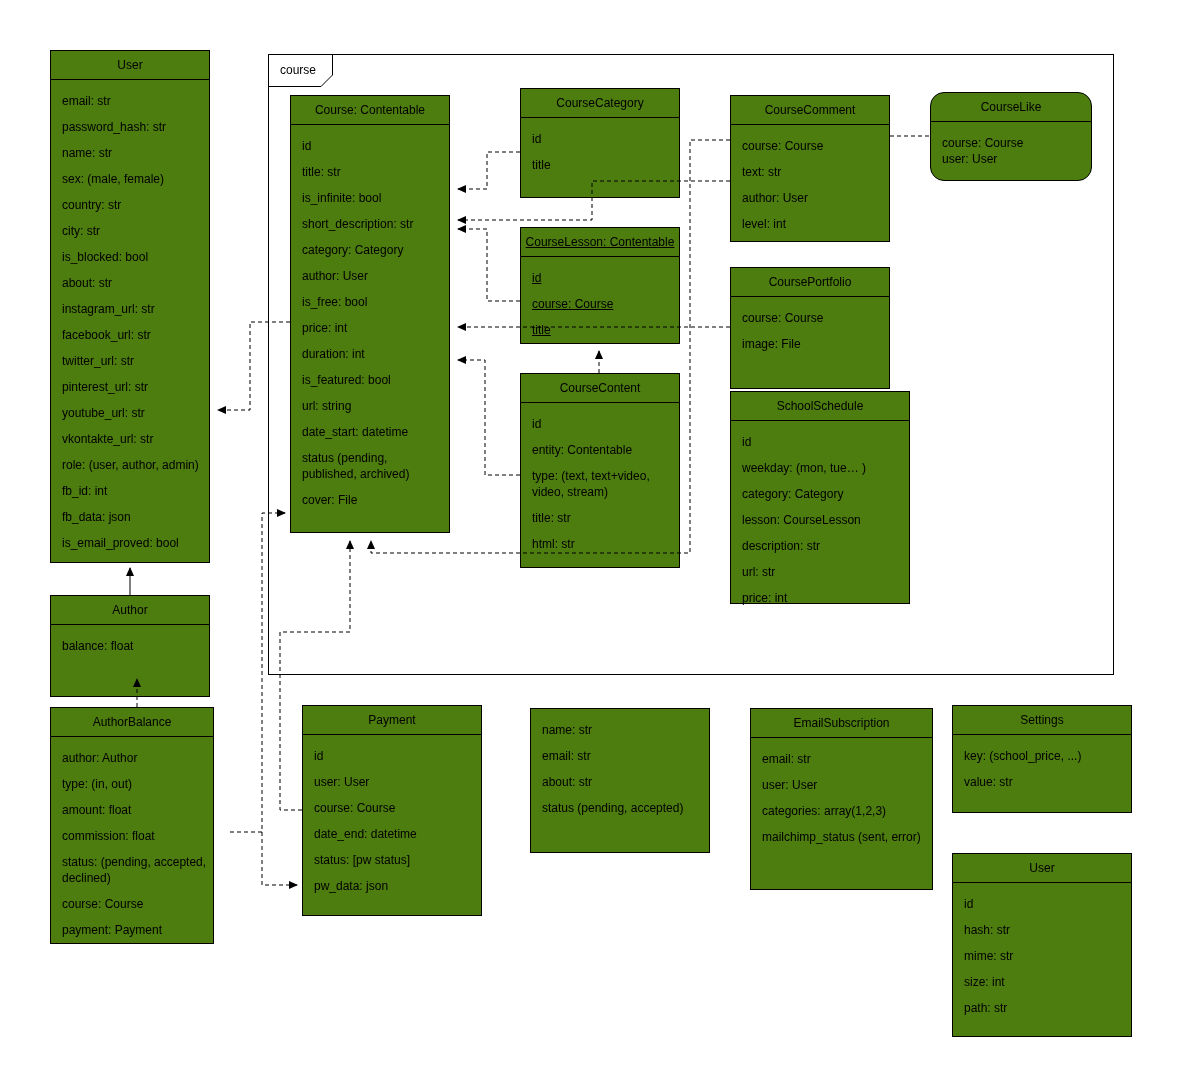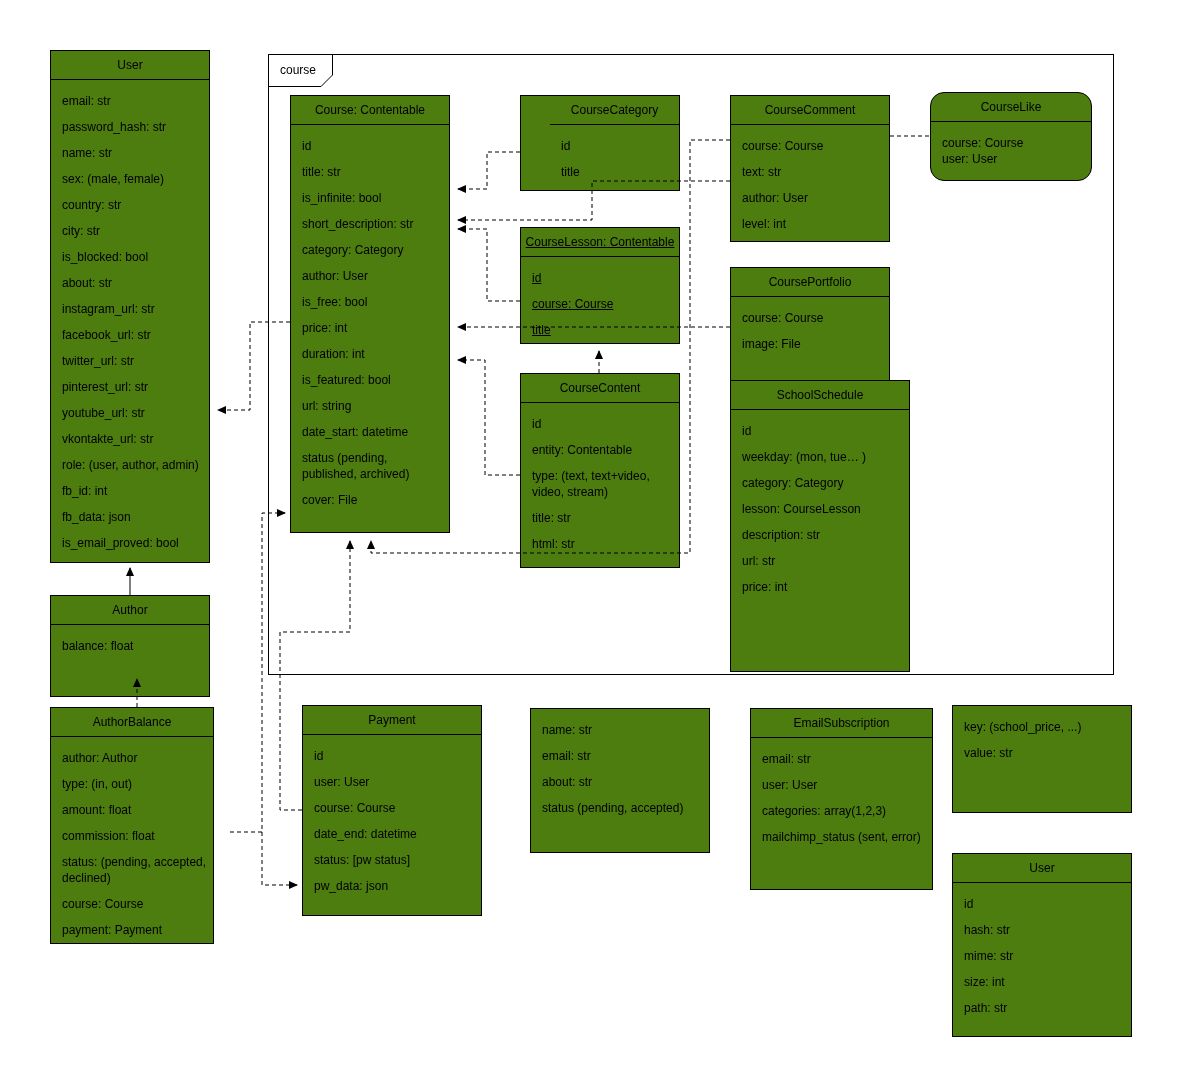--- a/index.html
+++ b/index.html
@@ -47,27 +47,27 @@
     padding:13px 4px 0 11px;
     font-size:12px;
     line-height:16px;
   }
   .attr-row{margin-bottom:10px;}
   .ebody.tight .attr-row{margin-bottom:0;}
   #box-user{left:50px;top:50px;width:160px;height:513px;}
   #box-author{left:50px;top:595px;width:160px;height:102px;}
   #box-author-balance{left:50px;top:707px;width:164px;height:237px;}
   #box-course{left:290px;top:95px;width:160px;height:438px;}
-  #box-course-category{left:520px;top:95px;width:160px;height:96px;padding-left:29px;}
+  #box-course-category{left:520px;top:88px;width:160px;height:110px;}
   #box-course-lesson{left:520px;top:227px;width:160px;height:117px;text-decoration:underline;}
   #box-course-content{left:520px;top:373px;width:160px;height:195px;}
   #box-course-comment{left:730px;top:95px;width:160px;height:147px;}
   #box-course-like{left:930px;top:92px;width:162px;height:89px;border-radius:14px;}
   #box-course-portfolio{left:730px;top:267px;width:160px;height:122px;}
-  #box-school-schedule{left:730px;top:380px;width:180px;height:292px;}
+  #box-school-schedule{left:730px;top:391px;width:180px;height:213px;}
   #box-payment{left:302px;top:705px;width:180px;height:211px;}
   #box-author-request{left:530px;top:708px;width:180px;height:145px;}
   #box-email-subscription{left:750px;top:708px;width:183px;height:182px;}
   #box-settings{left:952px;top:705px;width:180px;height:108px;}
   #box-file{left:952px;top:853px;width:180px;height:184px;}
   
   .wires{
     position:absolute;left:0;top:0;width:1181px;height:1085px;
     z-index:2;pointer-events:none;
   }
@@ -241,20 +241,21 @@
     <div class="ehead">EmailSubscription</div>
     <div class="ebody">
         <div class="attr-row">email: str</div>
         <div class="attr-row">user: User</div>
         <div class="attr-row">categories: array(1,2,3)</div>
         <div class="attr-row">mailchimp_status (sent, error)</div>
       </div>
   </div>
 
   <div class="ebox" id="box-settings">
+    <div class="ehead">Settings</div>
     <div class="ebody">
         <div class="attr-row">key: (school_price, ...)</div>
         <div class="attr-row">value: str</div>
       </div>
   </div>
 
   <div class="ebox" id="box-file">
     <div class="ehead">User</div>
     <div class="ebody">
         <div class="attr-row">id</div>

